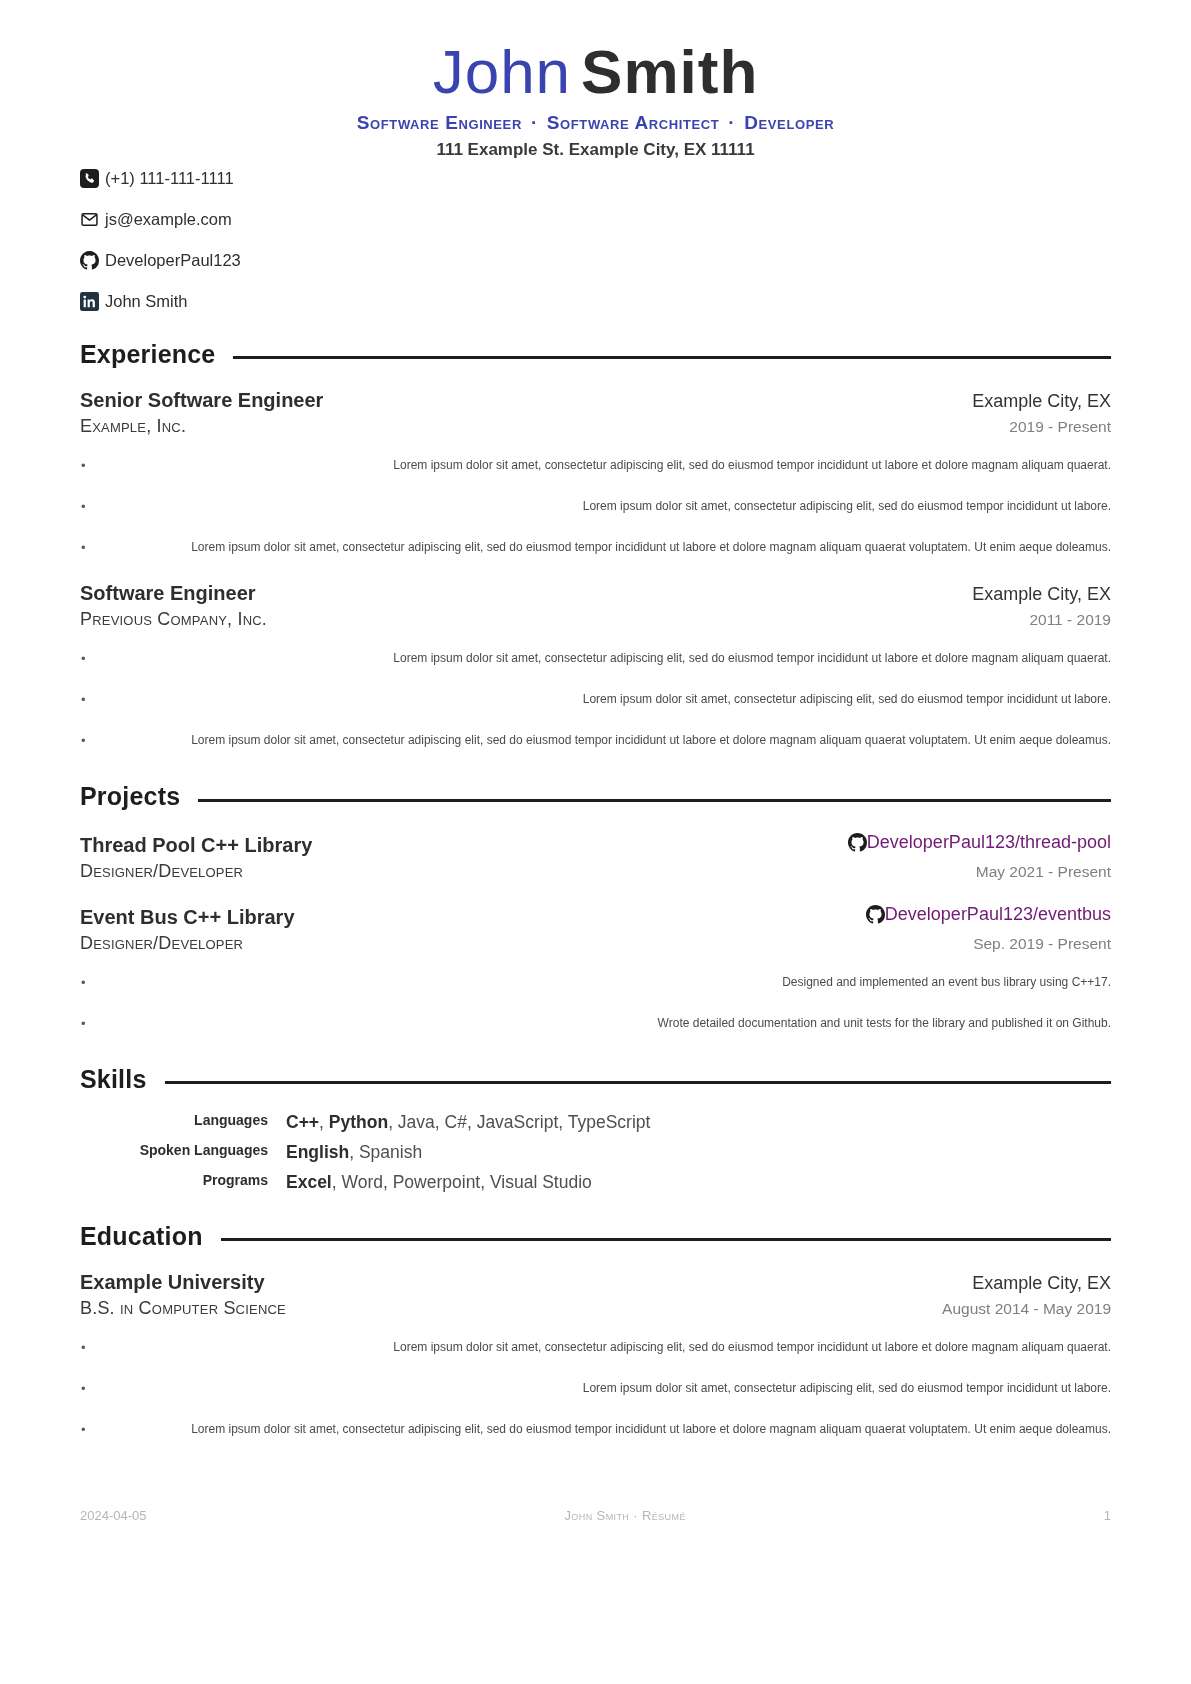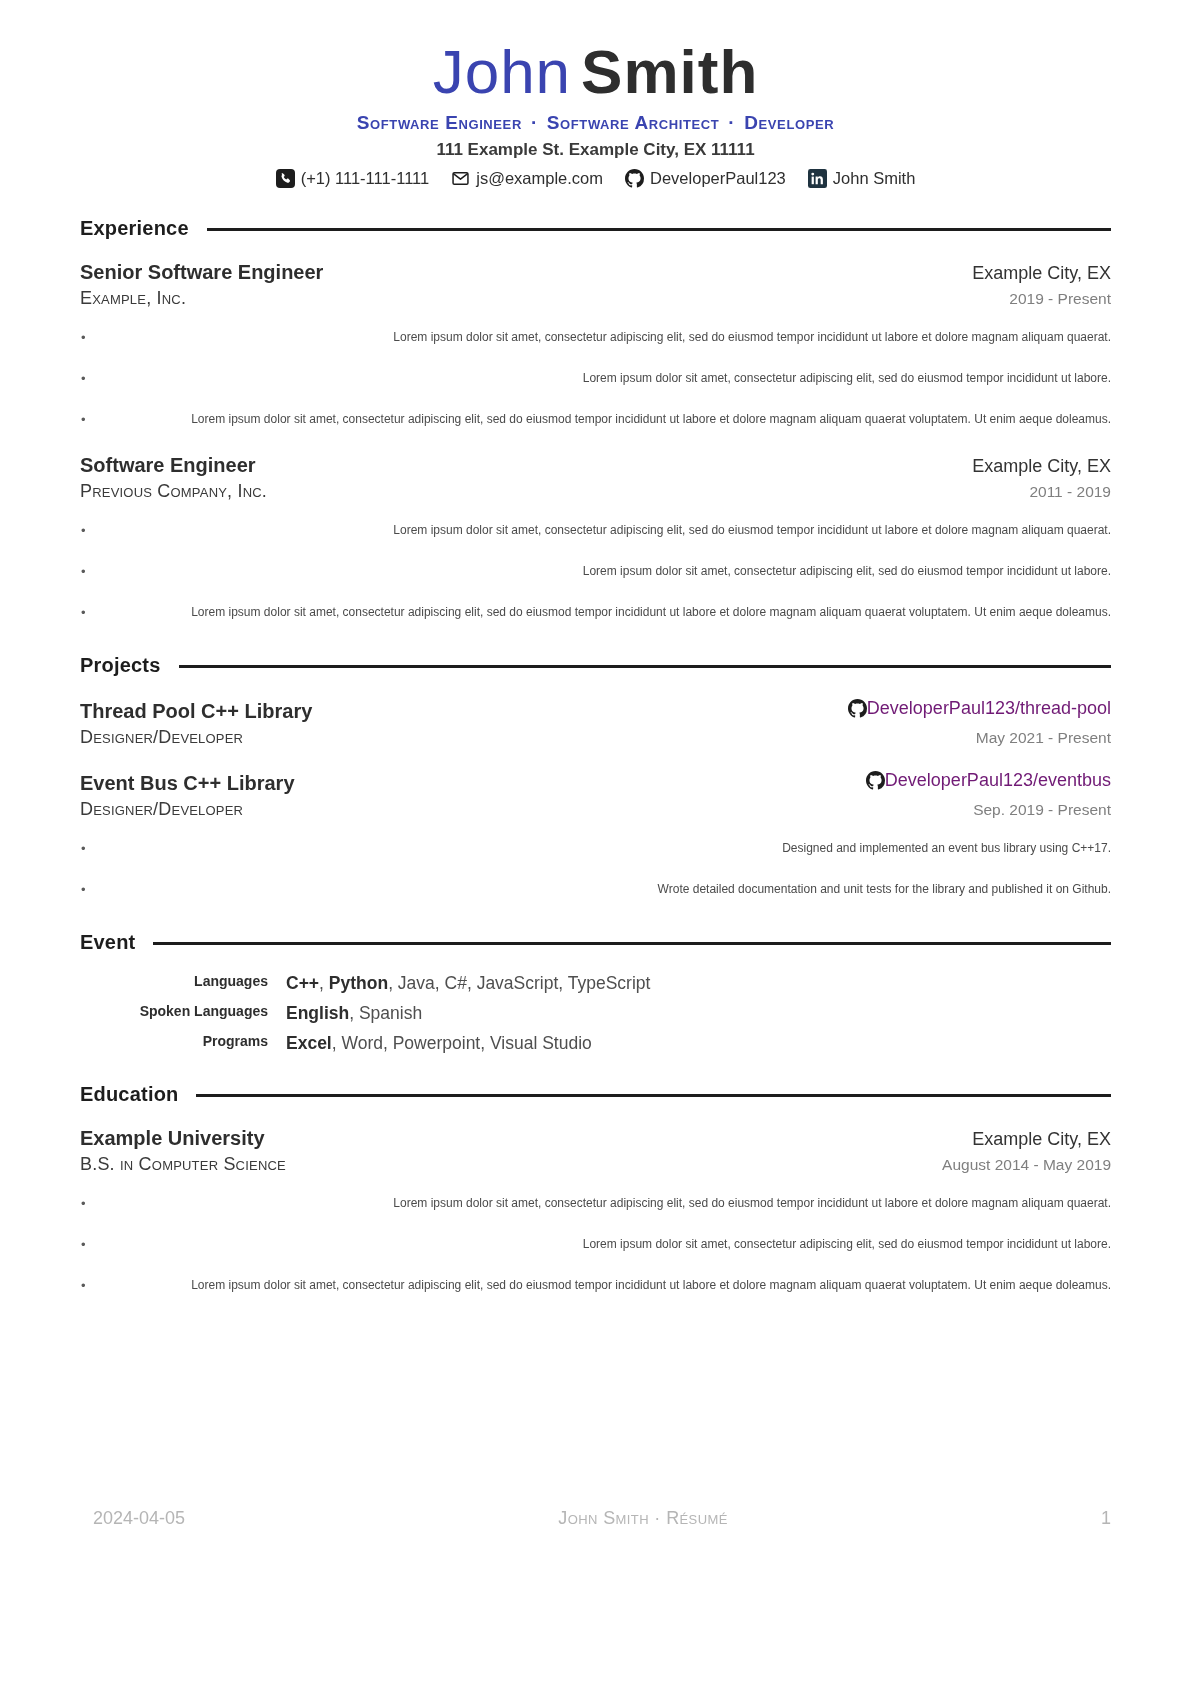--- a/index.html
+++ b/index.html
@@ -23,27 +23,27 @@
     hyphens:auto;
   }
   
   .hd{text-align:center;}
   .name{font-size:62px;line-height:1.1;color:var(--title);letter-spacing:1px;}
   .name .first{font-family:Liberation Sans, sans-serif;font-weight:200;color:var(--accent);}
   .name .last{font-weight:800;margin-left:10px;}
   .tagline{margin-top:6px;font-variant:small-caps;font-size:19px;letter-spacing:.6px;color:var(--accent);font-weight:600;}
   .tagline .dot{color:var(--accent);margin:0 9px;font-weight:700;}
   .address{margin-top:6px;font-size:17px;font-weight:700;color:#3a3a3a;}
-  .contacts{margin-top:9px;display:flex;justify-content:center;gap:22px;font-size:16.5px;color:#2f2f2f;}
+  .contacts{margin-top:9px;display:flex;justify-content:center;gap:22px;font-size:16.5px;color:#2f2f2f;flex-direction:column;}
   .contact{display:inline-flex;align-items:center;gap:6px;text-decoration:none;color:#2f2f2f;cursor:pointer;}
   .icon{display:inline-flex;width:19px;height:19px;flex:none;}
   .icon svg{width:100%;height:100%;}
   
   .sec{display:flex;align-items:flex-end;margin-top:30px;}
-  .sec h2{font-size:20px;font-weight:800;color:var(--ink);letter-spacing:.2px;line-height:1.05;}
+  .sec h2{font-size:25px;font-weight:800;color:var(--ink);letter-spacing:.2px;line-height:1.05;}
   .sec .rule{flex:1;border-bottom:3px solid var(--ink);margin-left:18px;margin-bottom:8px;}
   
   .entry{margin-top:22px;}
   .row{display:flex;justify-content:space-between;align-items:baseline;}
   .etitle{font-size:20px;font-weight:800;color:var(--title);}
   .eright{font-size:18px;color:#333;text-align:right;}
   .eright.repo{display:inline-flex;align-items:center;font-size:18px;color:#701a75;text-decoration:none;cursor:pointer;}
   .sub{display:flex;justify-content:space-between;align-items:baseline;margin-top:4px;}
   .org{font-variant:small-caps;font-size:18px;color:#3a3a3a;letter-spacing:.2px;}
   .date{font-size:15.5px;color:var(--muted);}
@@ -57,23 +57,23 @@
   ul.bullets li::before{content:"•";position:absolute;left:1px;top:0;color:#5a5a5a;font-size:13px;line-height:25px;}
   
   .skills{margin-top:20px;}
   .skrow{display:flex;margin-top:9px;}
   .skrow:first-child{margin-top:0;}
   .sklabel{width:188px;text-align:right;font-weight:800;font-size:14px;color:var(--title);flex:none;}
   .skval{margin-left:18px;font-size:17.5px;color:#4f4f4f;}
   .skval .b{font-weight:700;color:var(--title);}
   
   .footer{
-    position:absolute;left:93px;right:80px;top:1508px;
+    position:absolute;left:80px;right:80px;top:1508px;
     display:flex;justify-content:space-between;align-items:baseline;
-    font-size:18px;color:var(--faint);
+    font-size:13px;color:var(--faint);
   }
   .footer .center{font-variant:small-caps;letter-spacing:.4px;}
 </style>
 </head>
 <body>
 
 <div class="page">
 
   <div class="hd">
     <div class="name">
@@ -200,21 +200,21 @@
       <span class="org">Designer/Developer</span>
       <span class="date">Sep. 2019 - Present</span>
     </div>
     <ul class="bullets">
         <li>Designed and implemented an event bus library using C++17.</li>
         <li>Wrote detailed documentation and unit tests for the library and published it on Github.</li>
       </ul>
   </div>
 
   <div class="sec">
-    <h2>Event</h2>
+    <h2>Skills</h2>
     <div class="rule"></div>
   </div>
 
   <div class="skills">
     <div class="skrow">
       <span class="sklabel">Languages</span>
       <span class="skval"><span class="b">C++</span><span>, </span><span class="b">Python</span><span>, Java, C#, JavaScript, TypeScript</span></span>
     </div>
     <div class="skrow">
       <span class="sklabel">Spoken Languages</span>

